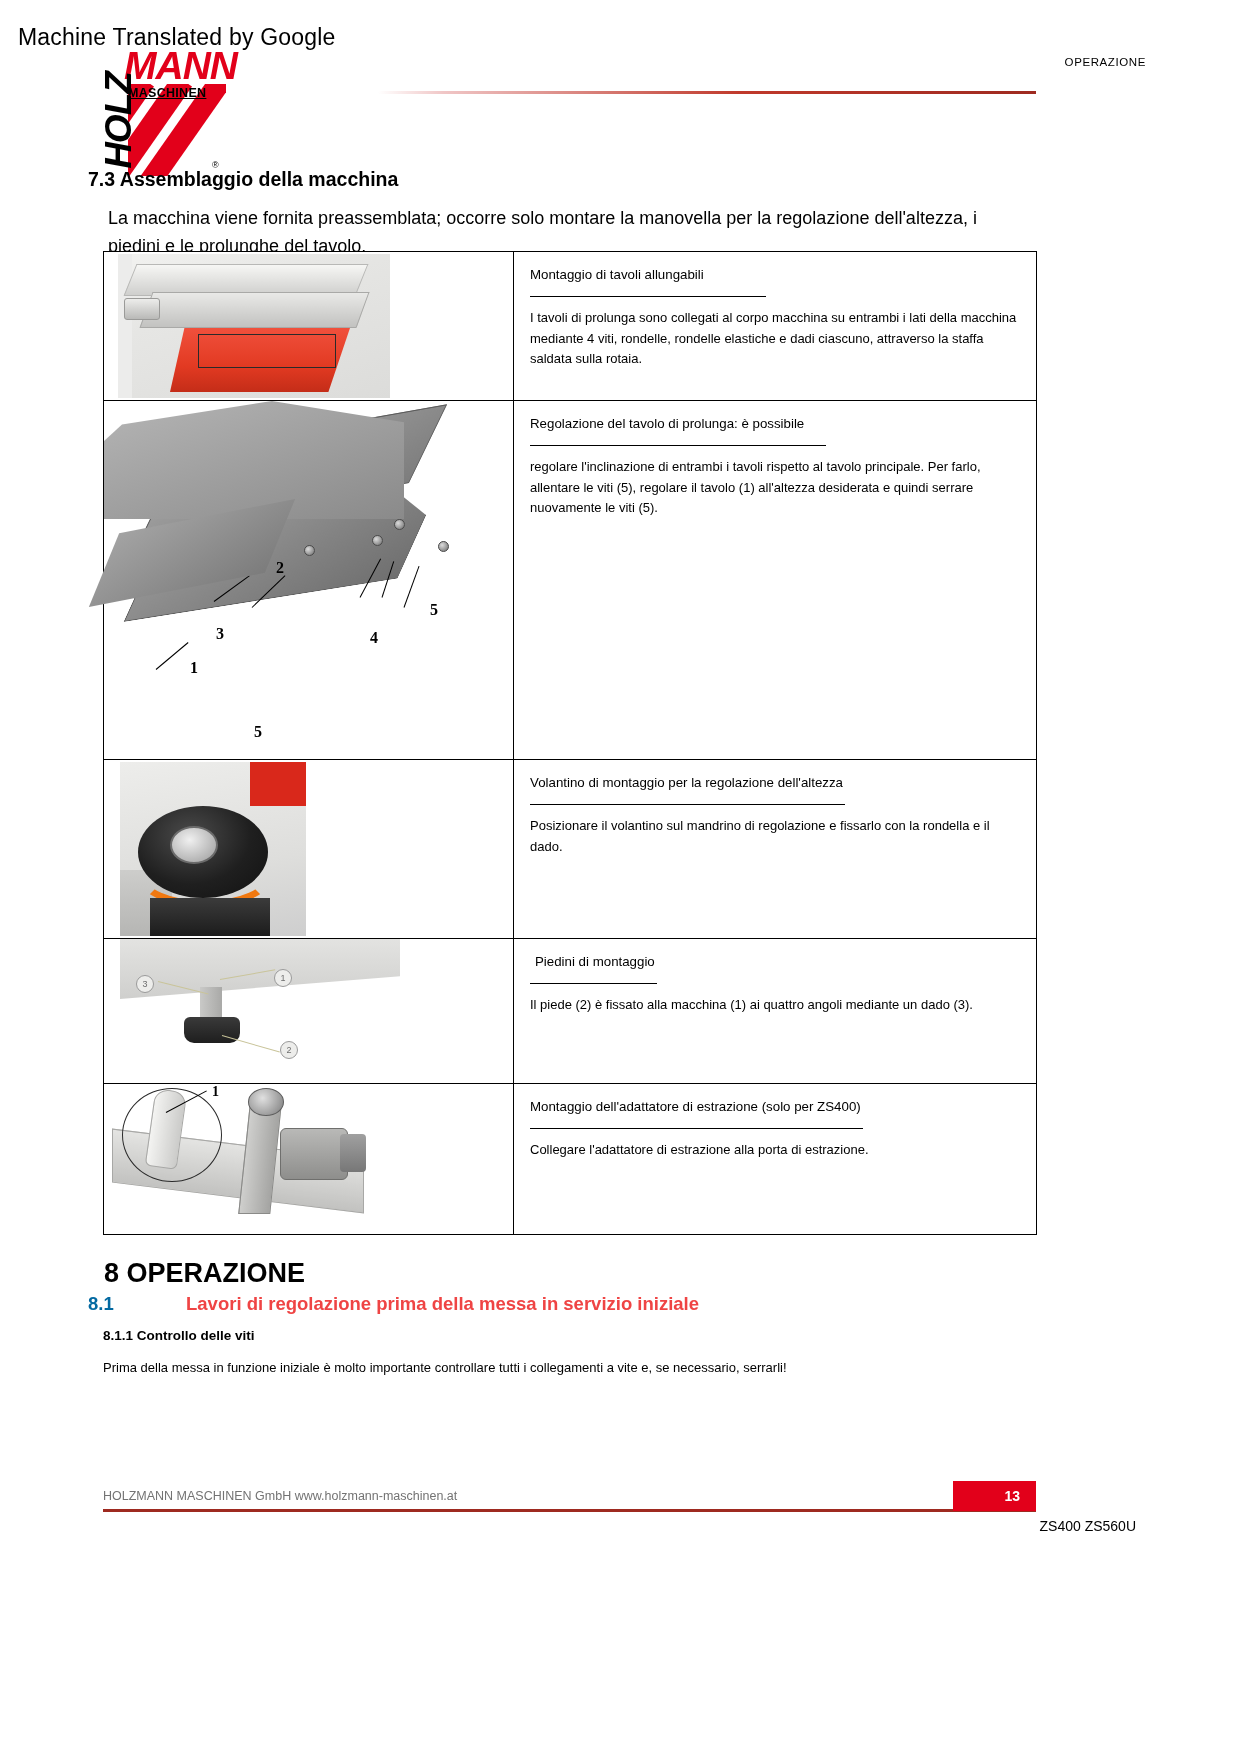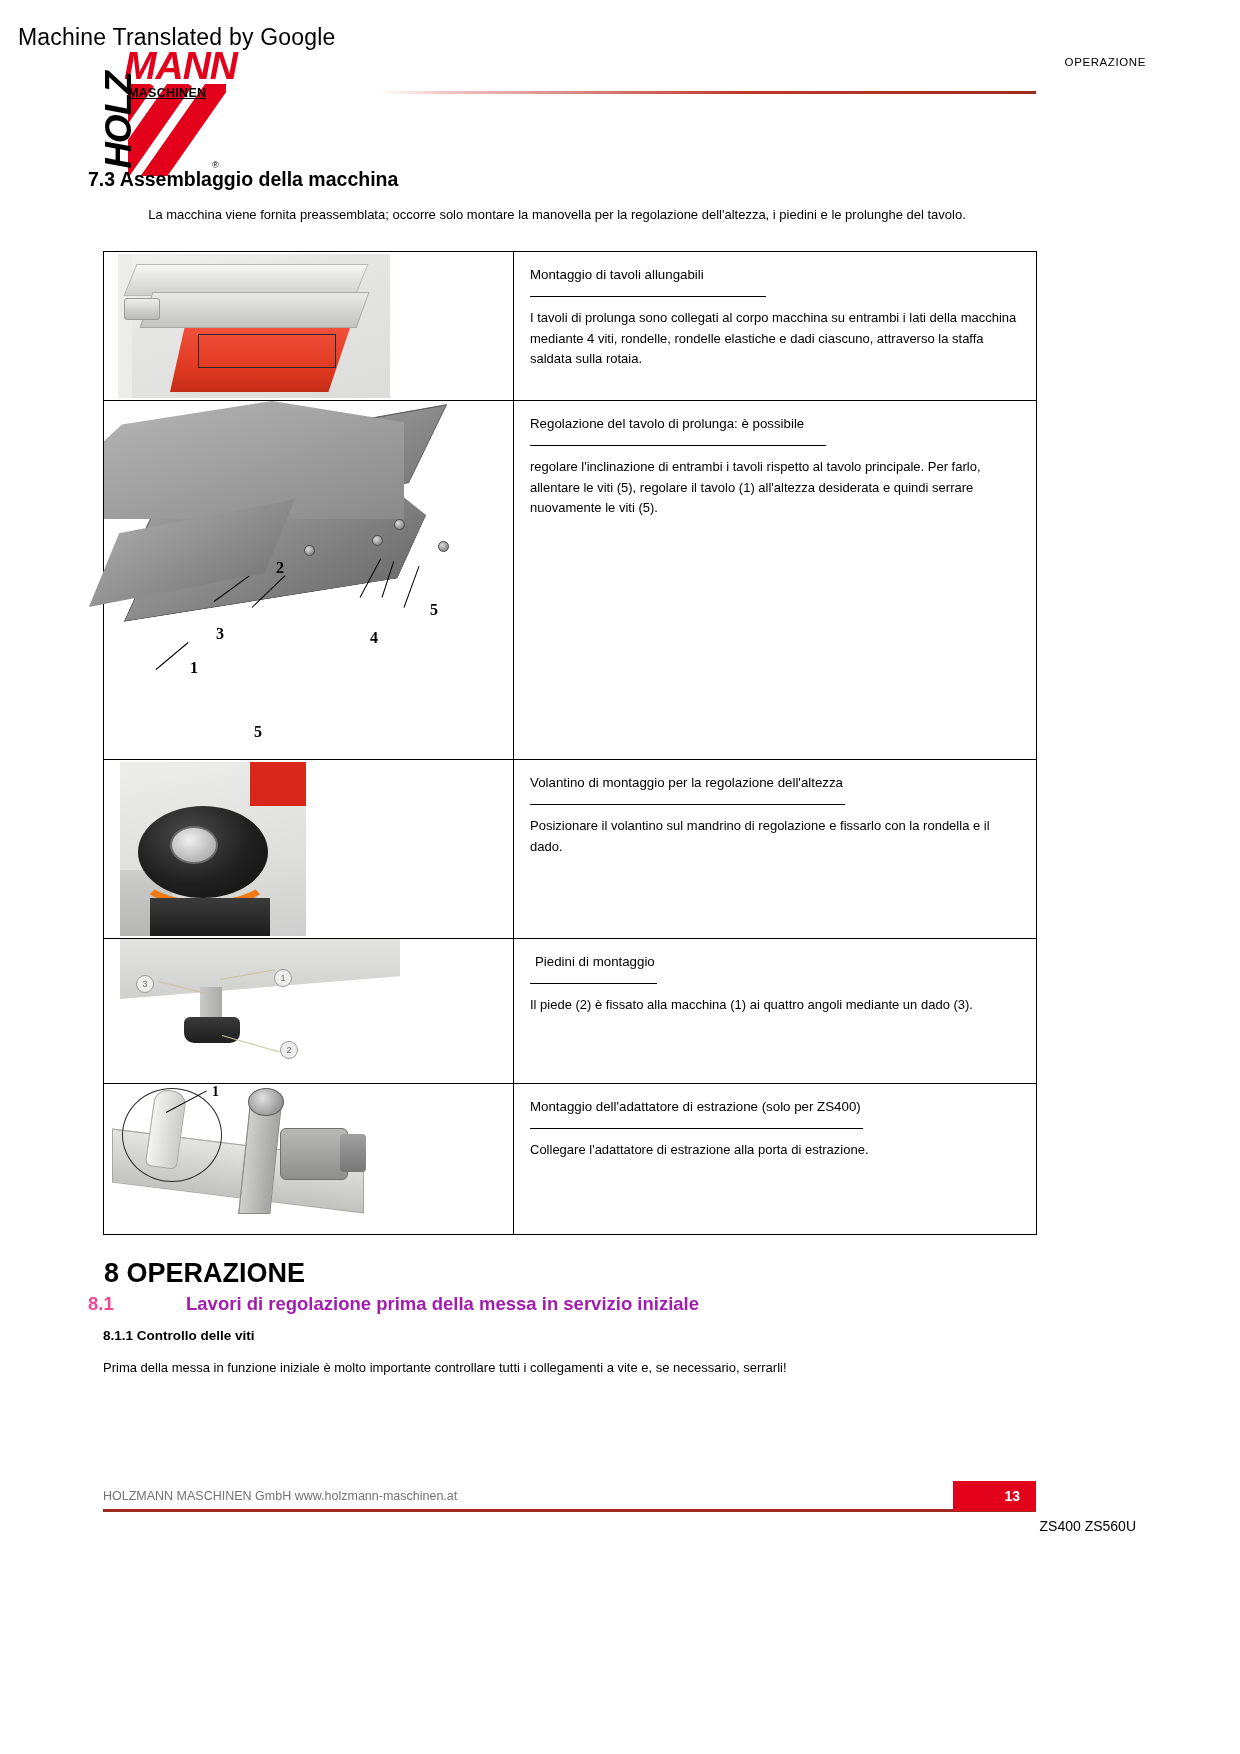--- a/index.html
+++ b/index.html
@@ -121,24 +121,23 @@
     top: 168px;
     font-size: 19.5px;
     font-weight: bold;
     color: #000;
   }
   .intro {
     position: absolute;
     left: 108px;
     top: 205px;
     width: 898px;
-    font-size: 13px;
+    font-size: 18px;
     line-height: 1.55;
     color: #000;
-    text-align: center;
   }
 
   
   .mtable {
     position: absolute;
     left: 103px;
     top: 251px;
     width: 933px;
     border-collapse: collapse;
     table-layout: fixed;
@@ -424,29 +423,29 @@
     font-size: 27px;
     font-weight: bold;
     color: #000;
   }
   .sec81-num {
     position: absolute;
     left: 88px;
     top: 1293px;
     font-size: 18.5px;
     font-weight: bold;
-    color: #ec4899;
+    color: #0369a1;
   }
   .sec81-txt {
     position: absolute;
     left: 186px;
     top: 1293px;
     font-size: 18.5px;
     font-weight: bold;
-    color: #a21caf;
+    color: #ef4444;
   }
   .sec811 {
     position: absolute;
     left: 103px;
     top: 1328px;
     font-size: 13.5px;
     font-weight: bold;
     color: #000;
   }
   .para811 {

